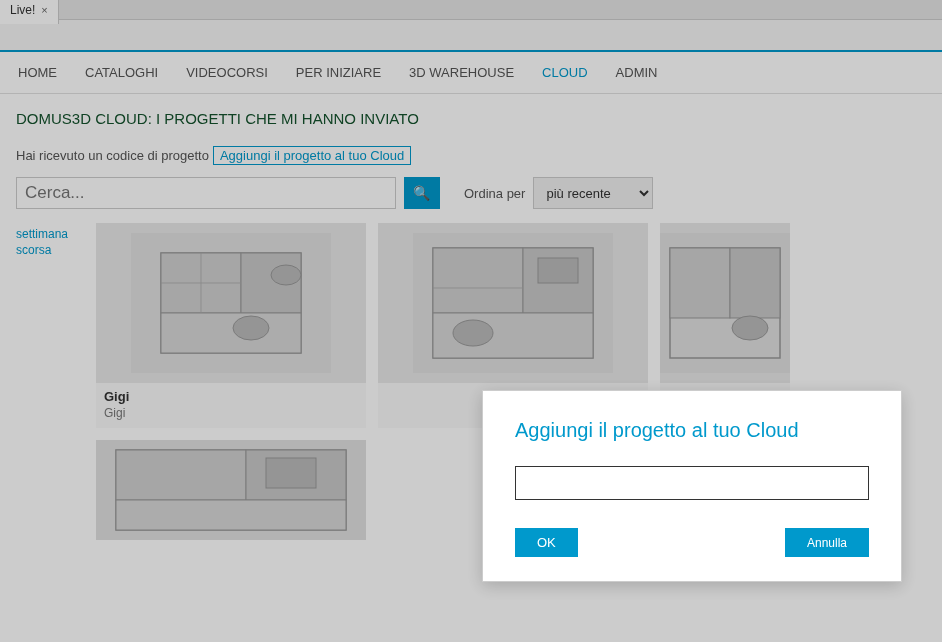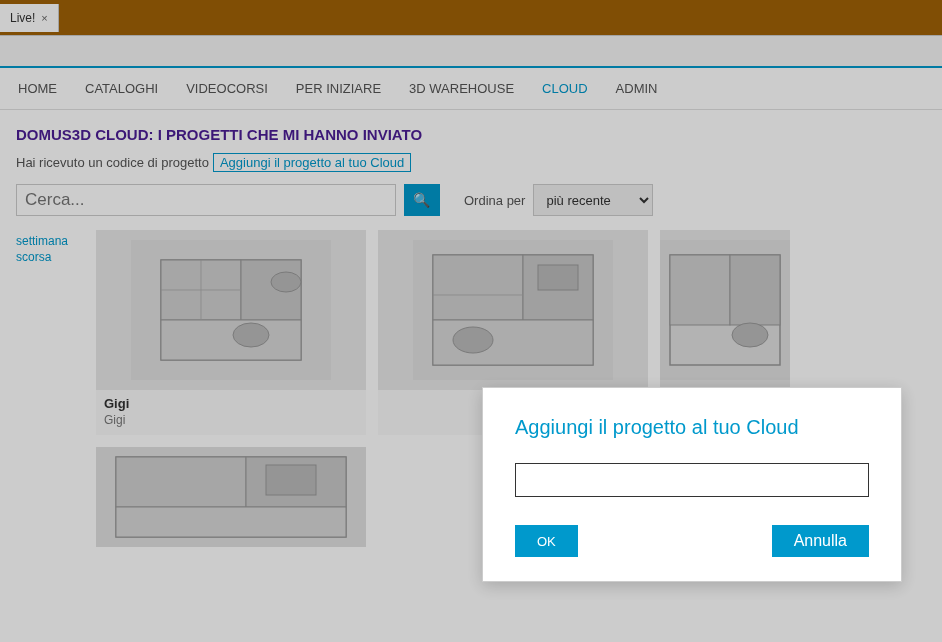--- a/index.html
+++ b/index.html
@@ -1,21 +1,21 @@
 <!DOCTYPE html>
 <html><head>
   <meta charset="utf-8">
   <style>
     * { box-sizing: border-box; margin: 0; padding: 0; }
     body { font-family: Arial, sans-serif; font-size: 13px; background: #fff; width: 942px; height: 642px; overflow: hidden; }
 
     
     .tab-bar {
-      background: #a16207;
-      height: 36px;
+      background: #e5e5e5;
+      height: 20px;
       display: flex;
       align-items: center;
       border-bottom: 1px solid #ccc;
     }
     .browser-tab {
       background: #fff;
       height: 28px;
       display: flex;
       align-items: center;
       padding: 0 10px;
@@ -56,23 +56,23 @@
     }
     .nav-item.active { color: #0099cc; }
 
     
     .page-content {
       padding: 16px 16px 0 16px;
     }
 
     .page-title {
       font-size: 15px;
-      font-weight: bold;
-      color: #4c1d95;
-      margin-bottom: 10px;
+      font-weight: normal;
+      color: #14532d;
+      margin-bottom: 19px;
     }
 
     .subtitle-row {
       display: flex;
       align-items: center;
       gap: 4px;
       margin-bottom: 12px;
       font-size: 13px;
       color: #555;
     }
@@ -231,21 +231,21 @@
       border: none;
       padding: 7px 22px;
       font-size: 13px;
       cursor: pointer;
     }
     .btn-annulla {
       background: #0099cc;
       color: #fff;
       border: none;
       padding: 7px 22px;
-      font-size: 16px;
+      font-size: 12px;
       cursor: pointer;
     }
   </style>
 </head>
 <body>
 
 <div class="tab-bar">
   <div class="browser-tab">
     <span>Live!</span>
     <span class="tab-close">×</span>

